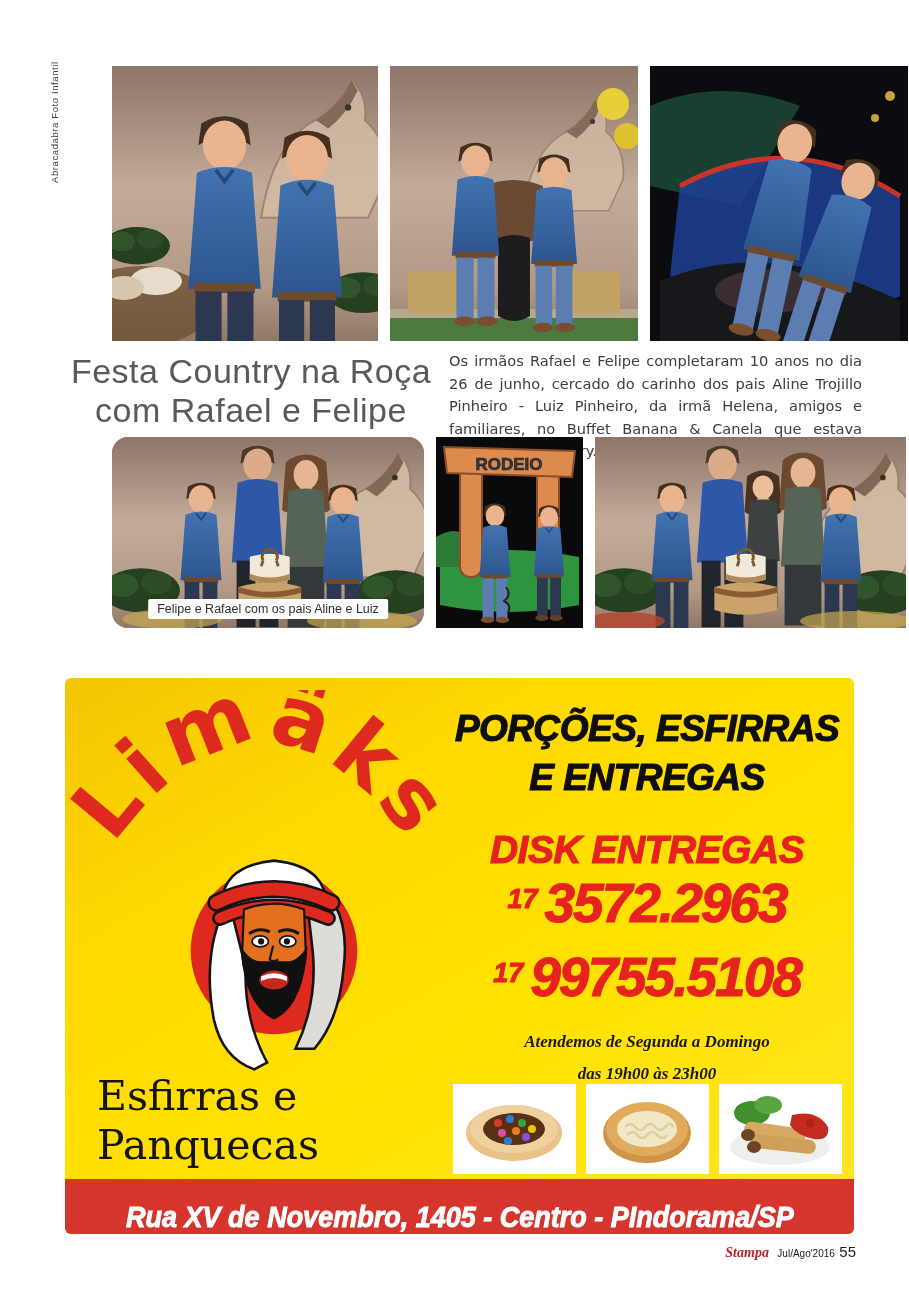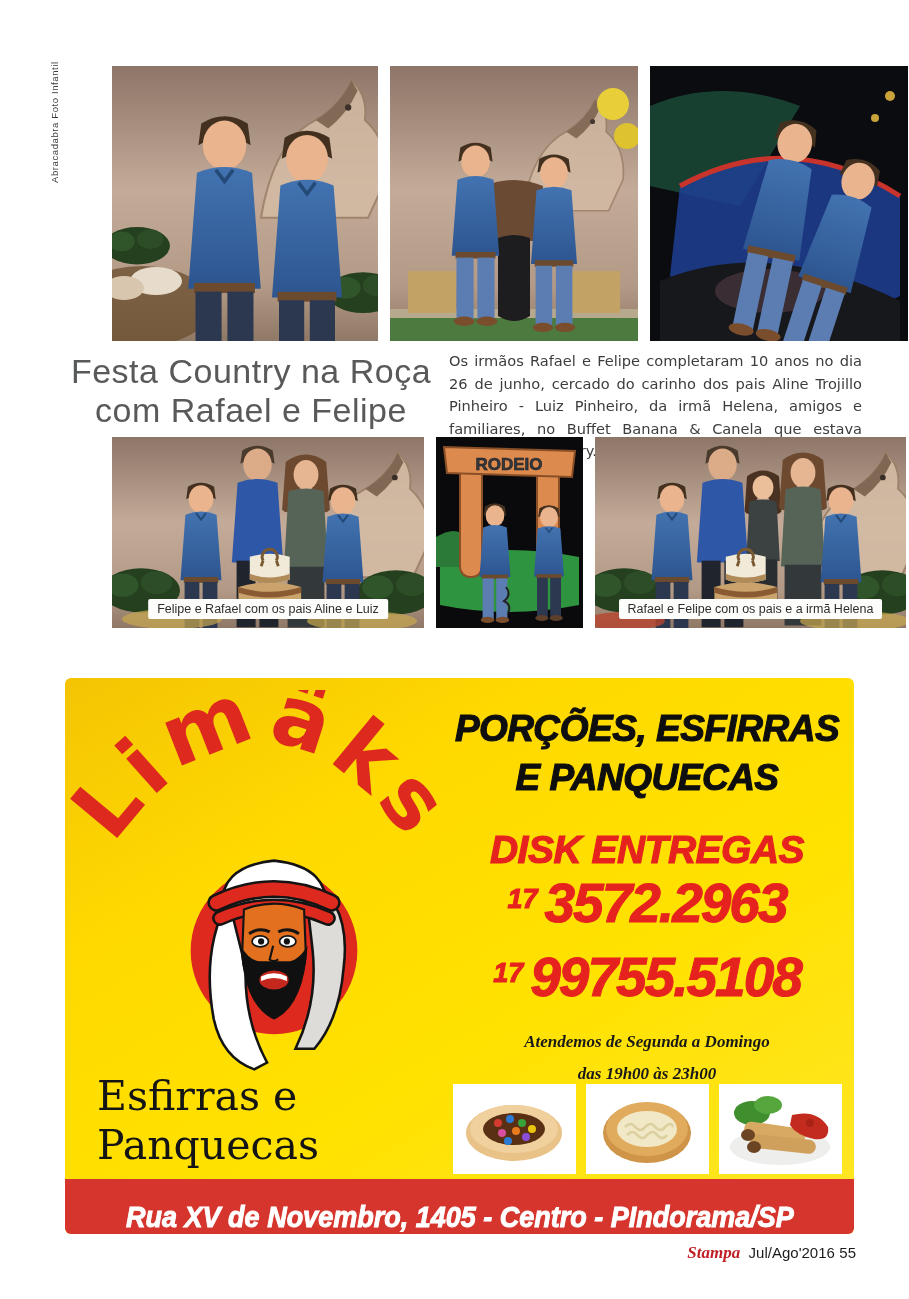--- a/index.html
+++ b/index.html
@@ -10,21 +10,21 @@
   .credit{position:absolute;left:49px;top:183px;width:130px;
           transform:rotate(-90deg);transform-origin:0 0;
           font-size:9.5px;letter-spacing:.6px;color:#3a3a3a;white-space:nowrap;}
 
   
   .photo{position:absolute;overflow:hidden;background:#a98f7e;margin-left:48px;}
   .photo svg{display:block;width:100%;height:100%;}
   .p-r1-1{left:64px;top:66px;width:266px;height:275px;}
   .p-r1-2{left:342px;top:66px;width:248px;height:275px;}
   .p-r1-3{left:602px;top:66px;width:258px;height:275px;}
-  .p-r2-1{left:64px;top:437px;width:312px;height:191px;}
+  .p-r2-1{left:64px;top:437px;width:312px;height:191px;border-radius:16px;}
   .p-r2-2{left:388px;top:437px;width:147px;height:191px;}
   .p-r2-3{left:547px;top:437px;width:311px;height:191px;}
   .caption{position:absolute;left:50%;bottom:9px;transform:translateX(-50%);
            background:#fdfdfb;color:#2e2e2e;font-size:12.5px;white-space:nowrap;
            padding:3px 9px;border-radius:2px;}
 
   
   .title{position:absolute;left:60px;top:352px;width:382px;text-align:center;
          color:#58595b;font-size:34px;line-height:39px;font-weight:400;letter-spacing:.5px;}
   .bodytext{position:absolute;left:449px;top:350px;width:413px;
@@ -58,22 +58,22 @@
   .foods{position:absolute;left:8px;top:406px;width:390px;display:flex;gap:10px;justify-content:center;}
   .food-card{width:123px;height:90px;background:#ffffff;padding:3px;box-sizing:border-box;}
   .food-card svg{display:block;width:100%;height:100%;}
   .addr-bar{position:absolute;left:0;top:501px;width:100%;height:55px;background:#d6352d;
             display:flex;align-items:flex-end;justify-content:center;}
   .addr-text{color:#ffffff;font-style:italic;font-weight:bold;font-size:30px;
              -webkit-text-stroke:1px #ffffff;white-space:nowrap;transform:scaleX(.9);}
 
   
   .footer{position:absolute;left:0;top:1243px;width:856px;text-align:right;white-space:nowrap;}
-  .footer .mag{color:#c01f26;font-family:"Liberation Serif",serif;font-style:italic;font-weight:bold;font-size:17px;}
-  .footer .issue{color:#1c1c1c;font-size:15px;margin-left:4px;}
+  .footer .mag{color:#c01f26;font-family:"Liberation Serif",serif;font-style:italic;font-weight:bold;font-size:14px;}
+  .footer .issue{color:#1c1c1c;font-size:10px;margin-left:4px;}
   .footer .pageno{color:#1c1c1c;font-size:15px;margin-left:0;}
   .hiddefs{position:absolute;width:0;height:0;overflow:hidden;}
 </style>
 </head>
 <body>
 
 <div class="page">
 
   <svg class="hiddefs" aria-hidden="true">
     <defs>
@@ -240,21 +240,20 @@
       <use href="#g-shrub" transform="translate(248,132) scale(1.3)"></use>
       <use href="#g-man" transform="translate(80,4) scale(0.95)"></use>
       <use href="#g-girl" transform="translate(128,28) scale(0.8)"></use>
       <use href="#g-woman" transform="translate(162,10) scale(0.92)"></use>
       <use href="#g-boy" transform="translate(36,40) scale(0.82)"></use>
       <use href="#g-boy" transform="translate(205,42) scale(0.82)"></use>
       <use href="#g-cake" transform="translate(108,95) scale(0.95)"></use>
       <ellipse cx="30" cy="184" rx="40" ry="9" fill="#b8452e" opacity=".8"></ellipse>
       <ellipse cx="260" cy="184" rx="55" ry="10" fill="#c8a84e" opacity=".7"></ellipse>
     </svg>
-    <div class="caption">Rafael e Felipe com os pais e a irmã Helena</div>
   </div>
 
   <div class="ad">
     <div class="ad-left">
       <svg class="brand-arc" viewBox="0 0 390 205">
         <path id="limArc" d="M 16 200 Q 195 -95 374 200" fill="none"></path>
         <text font-family="DejaVu Sans, sans-serif" font-weight="bold" font-size="84" fill="#de2a1e" letter-spacing="7">
           <textPath href="#limArc" startOffset="50%" text-anchor="middle">Limäks</textPath>
         </text>
       </svg>
@@ -281,21 +280,21 @@
       </svg>
       <div class="tagline">
         <div>Esfirras e</div>
         <div>Panquecas</div>
       </div>
     </div>
 
     <div class="ad-right">
       <div class="headline">
         <div>PORÇÕES, ESFIRRAS</div>
-        <div>E PANQUECAS</div>
+        <div>E ENTREGAS</div>
       </div>
       <div class="disk">DISK ENTREGAS</div>
       <div class="phone phone1">
         <span class="area">17</span>
         <span class="num">3572.2963</span>
       </div>
       <div class="phone phone2">
         <span class="area">17</span>
         <span class="num">99755.5108</span>
       </div>

